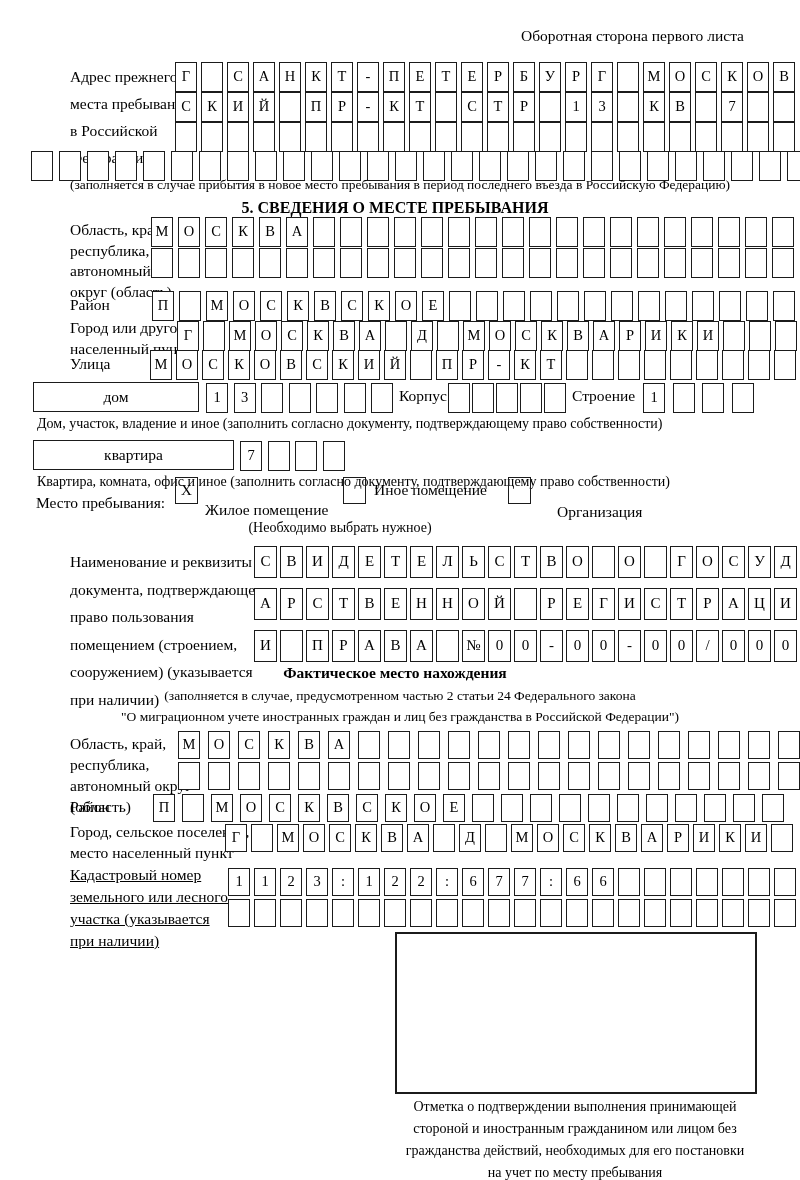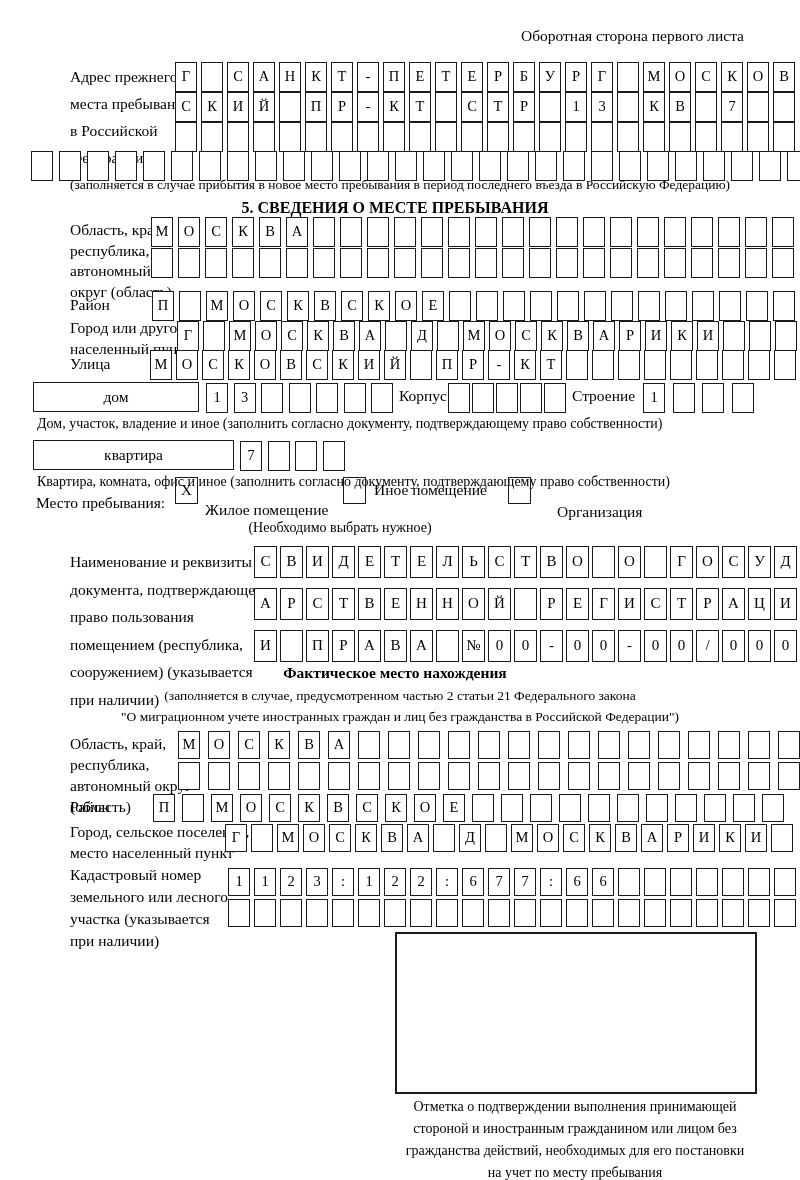--- a/index.html
+++ b/index.html
@@ -335,21 +335,21 @@
   <div class="ckbox" style="left:343px;top:477px;"></div>
   <div class="abs lbl" style="left:374px;top:480px;">Иное помещение</div>
   <div class="ckbox" style="left:508px;top:477px;"></div>
   <div class="abs lbl" style="left:557px;top:502px;">Организация</div>
   <div class="abs caption ctr" style="left:140px;top:520px;width:400px;font-size:14px;">(Необходимо выбрать нужное)</div>
 
   <div class="abs lbl" style="left:70px;top:548px;line-height:27.5px;">
     <div>Наименование и реквизиты</div>
     <div>документа, подтверждающего</div>
     <div>право пользования</div>
-    <div>помещением (республика,</div>
+    <div>помещением (строением,</div>
     <div>сооружением) (указывается</div>
     <div>при наличии)</div>
   </div>
   <div class="grid doc" style="left:254px;top:546px;gap:3px">
       <div class="cell">С</div>
       <div class="cell">В</div>
       <div class="cell">И</div>
       <div class="cell">Д</div>
       <div class="cell">Е</div>
       <div class="cell">Т</div>
@@ -410,21 +410,21 @@
       <div class="cell">-</div>
       <div class="cell">0</div>
       <div class="cell">0</div>
       <div class="cell">/</div>
       <div class="cell">0</div>
       <div class="cell">0</div>
       <div class="cell">0</div>
     </div>
 
   <div class="abs title ctr" style="left:0;top:664px;width:790px;font-size:15.5px;">Фактическое место нахождения</div>
-  <div class="abs caption ctr" style="left:0;top:688px;width:800px;">(заполняется в случае, предусмотренном частью 2 статьи 21 Федерального закона</div>
+  <div class="abs caption ctr" style="left:0;top:688px;width:800px;">(заполняется в случае, предусмотренном частью 2 статьи 24 Федерального закона</div>
   <div class="abs caption ctr" style="left:0;top:709px;width:800px;">"О миграционном учете иностранных граждан и лиц без гражданства в Российской Федерации")</div>
 
   <div class="abs lbl" style="left:70px;top:733px;line-height:21px;">
     <div>Область, край,</div>
     <div>республика,</div>
     <div>автономный округ</div>
     <div>(область)</div>
   </div>
   <div class="grid h27" style="left:178px;top:731px;gap:8px">
       <div class="cell">М</div>
@@ -521,21 +521,21 @@
       <div class="cell">К</div>
       <div class="cell">В</div>
       <div class="cell">А</div>
       <div class="cell">Р</div>
       <div class="cell">И</div>
       <div class="cell">К</div>
       <div class="cell">И</div>
       <div class="cell"></div>
     </div>
 
-  <div class="abs lbl" style="left:70px;top:864px;line-height:22px;">
+  <div class="abs lbl" style="left:70px;top:864px;line-height:22px;text-decoration:underline;">
     <div>Кадастровый номер</div>
     <div>земельного или лесного</div>
     <div>участка (указывается</div>
     <div>при наличии)</div>
   </div>
   <div class="grid h27" style="left:228px;top:868px;gap:4px">
       <div class="cell">1</div>
       <div class="cell">1</div>
       <div class="cell">2</div>
       <div class="cell">3</div>

